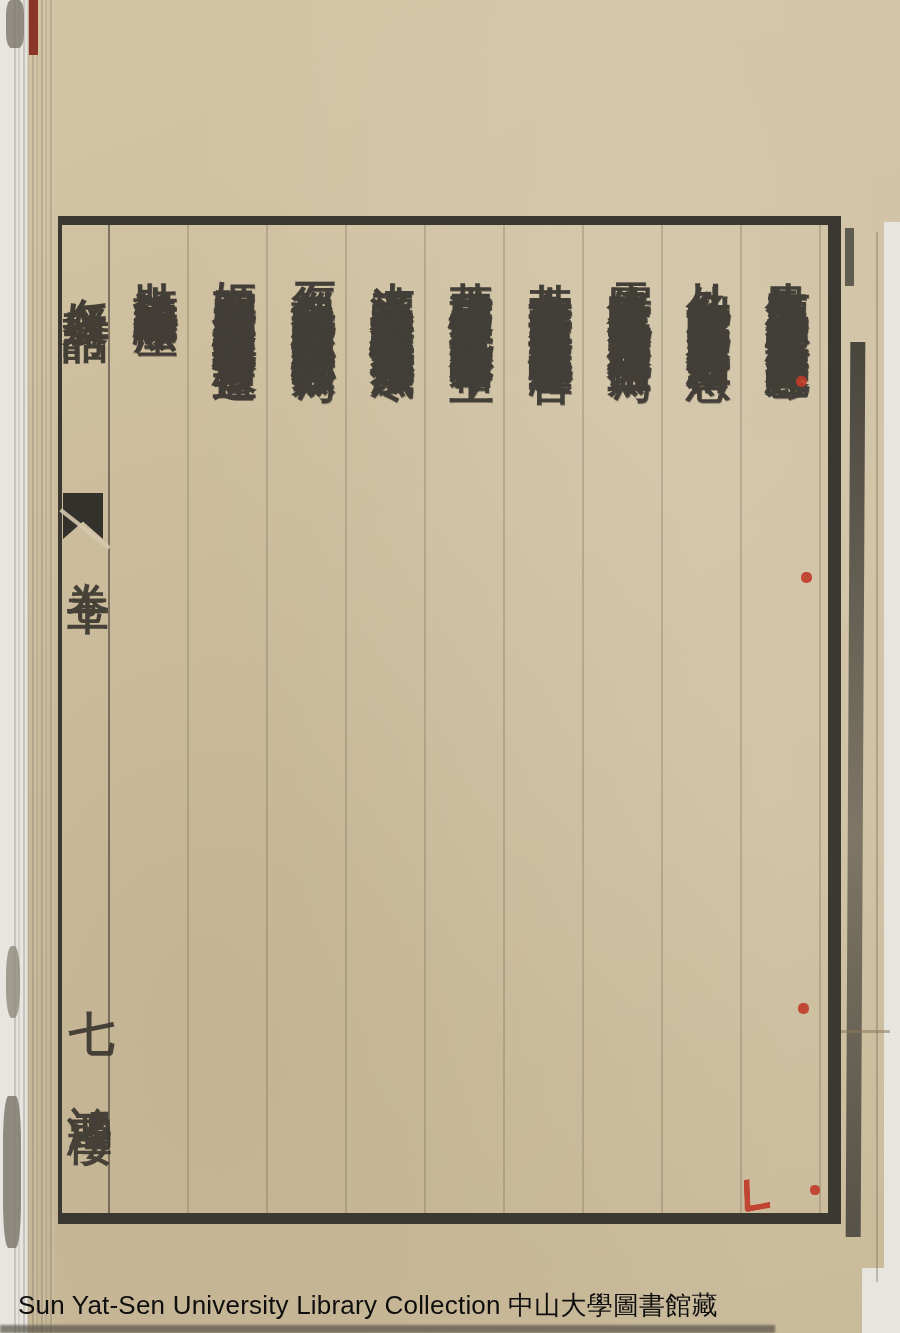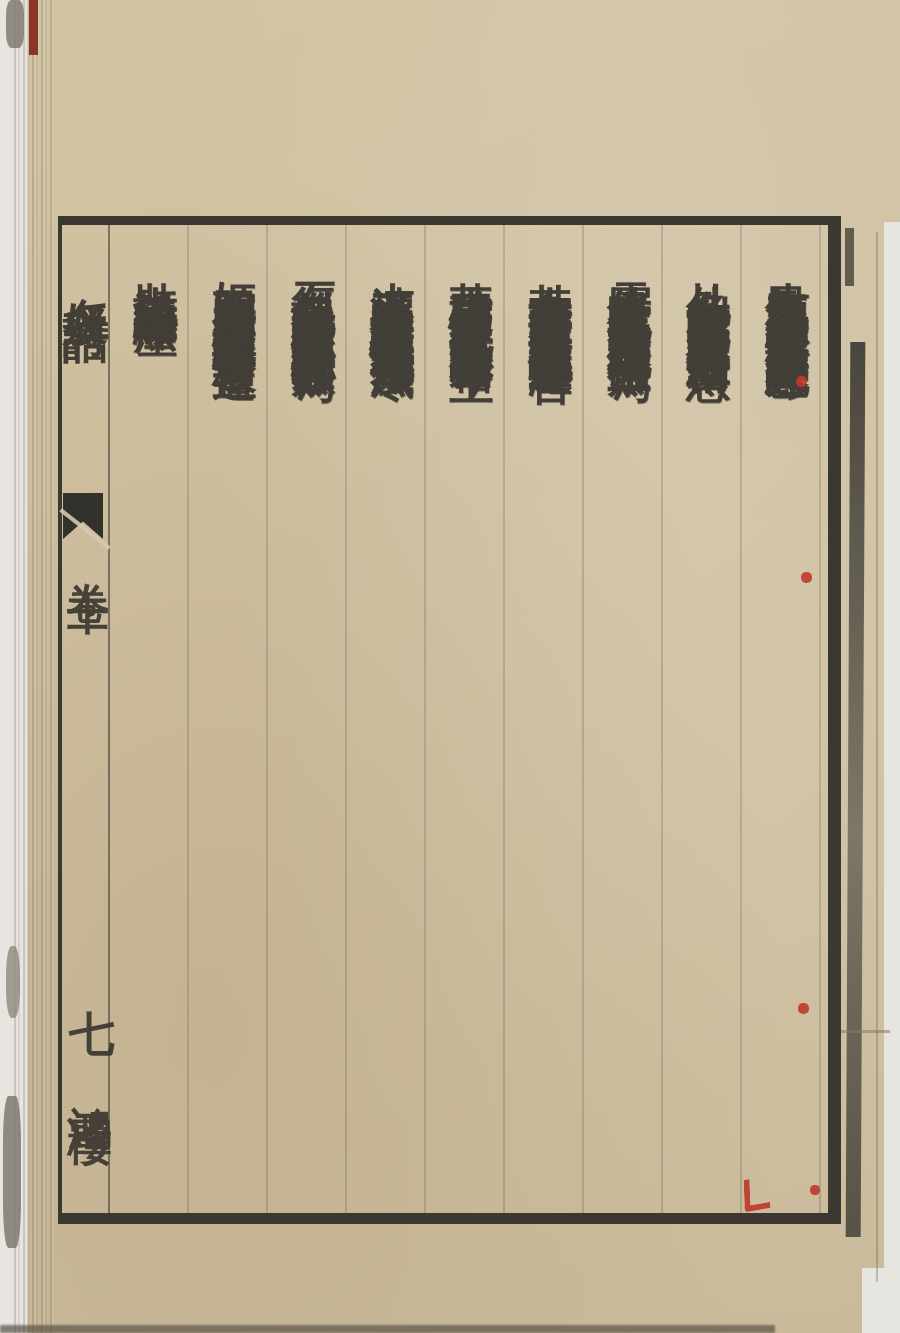--- a/index.html
+++ b/index.html
@@ -123,13 +123,14 @@
     </div>
   </div>
 
   <div class="red-dot rd1"></div>
   <div class="red-dot rd2"></div>
   <div class="red-dot rd3"></div>
   <div class="red-dot rd4"></div>
   <div class="red-check"></div>
 
   <div class="bottom-shadow"></div>
+  <div class="caption">Sun Yat-Sen University Library Collection 中山大學圖書館藏</div>
 </div>
 
 </body></html>

